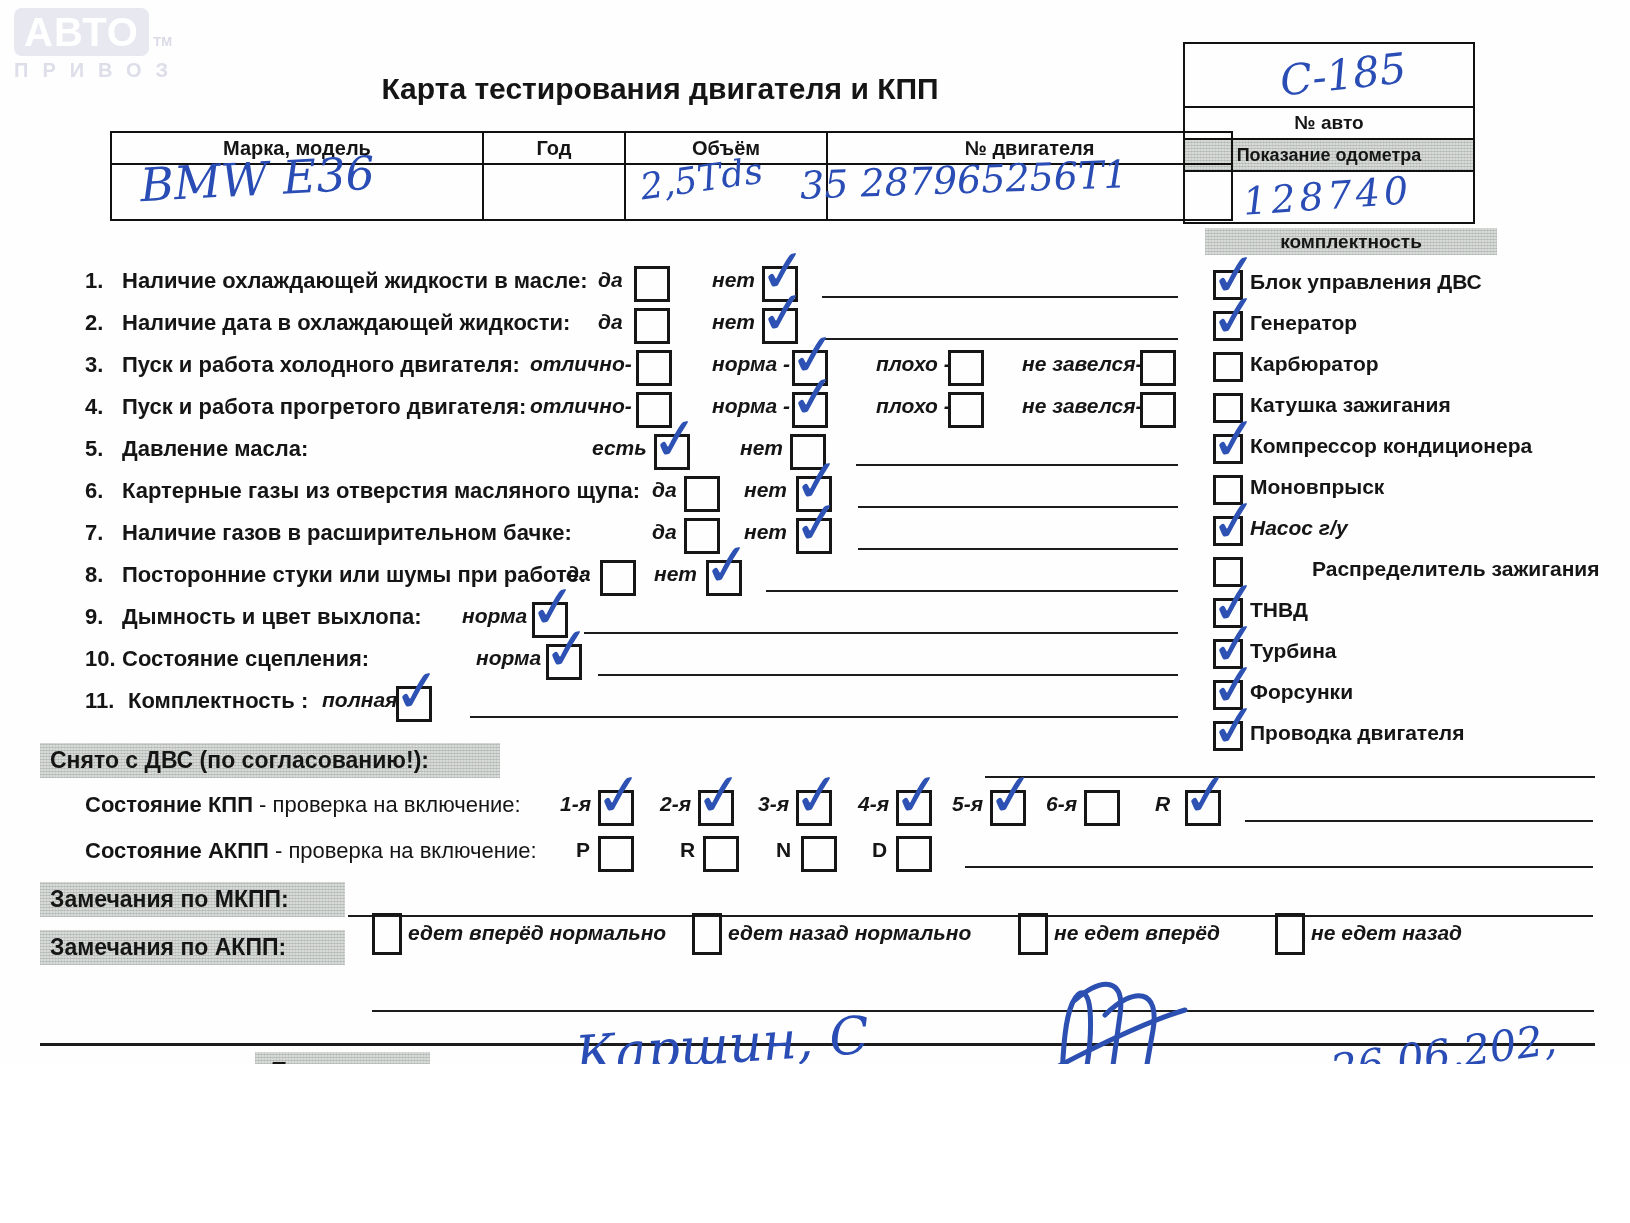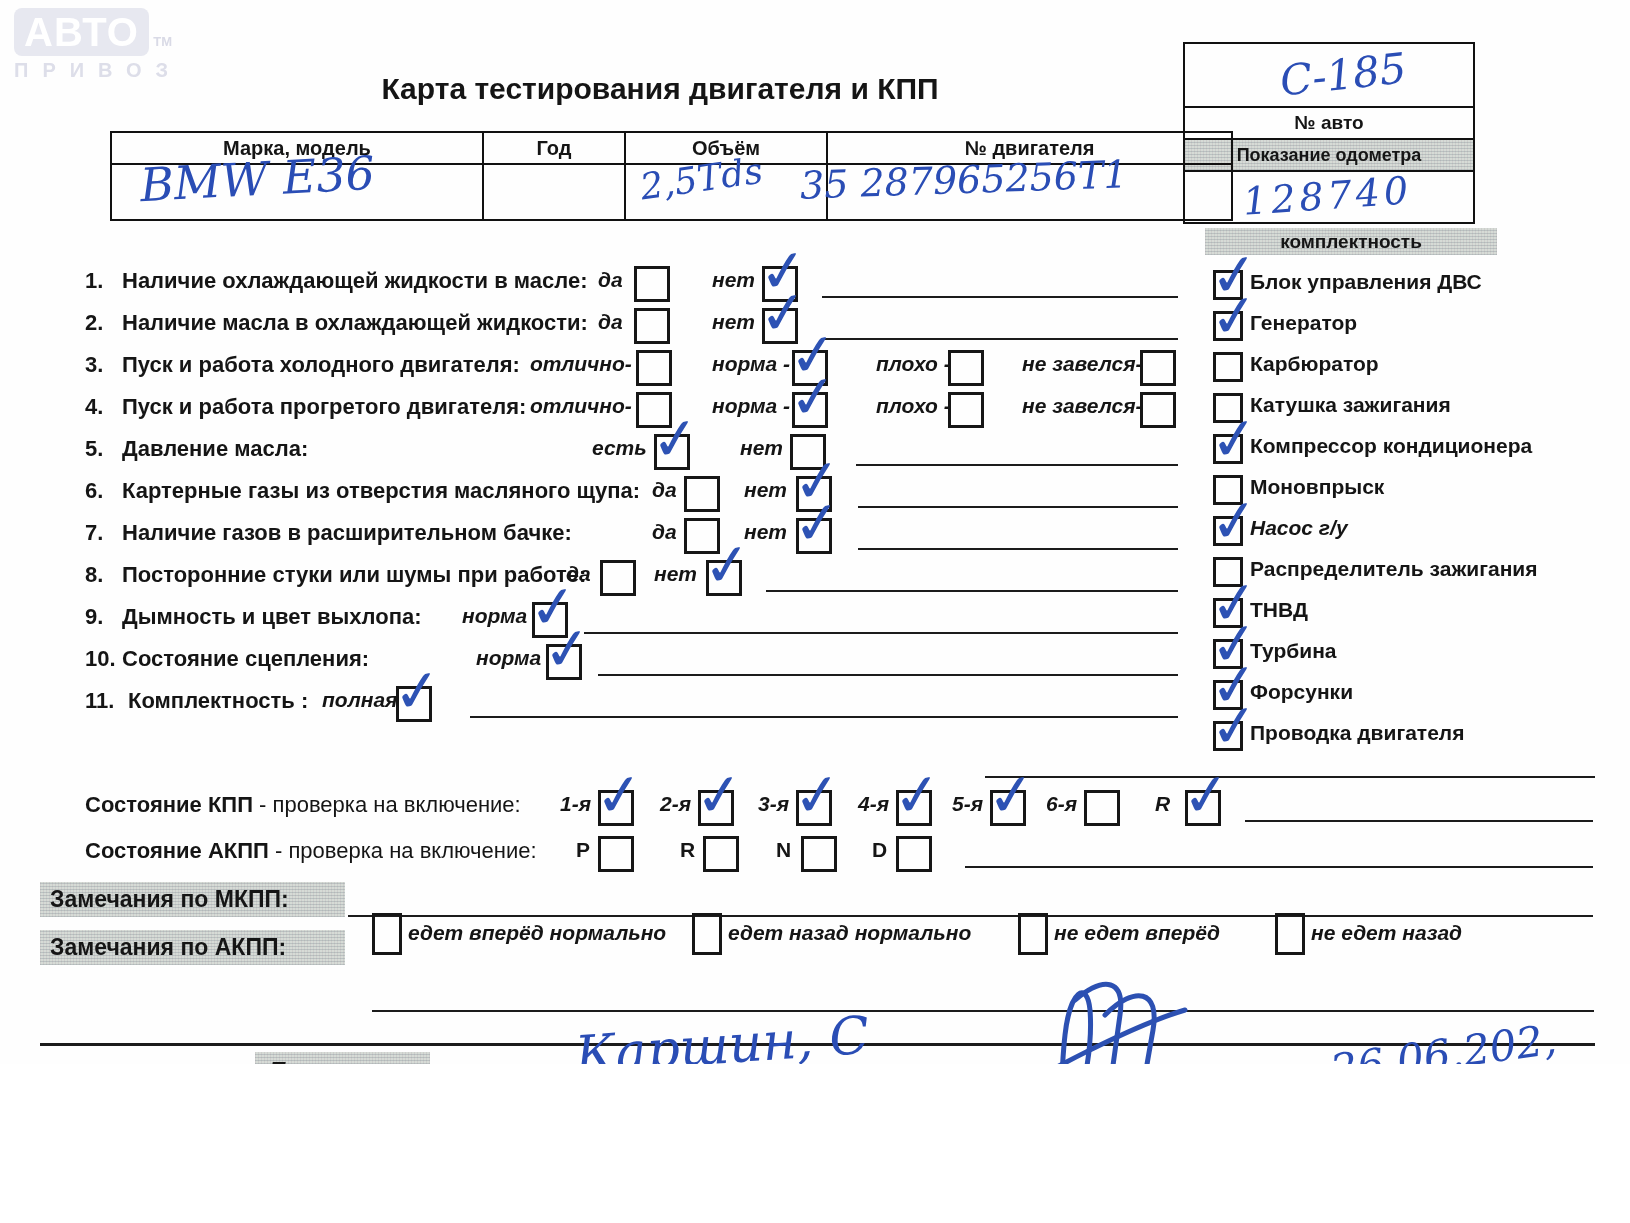--- a/index.html
+++ b/index.html
@@ -96,21 +96,21 @@
     <span class="qlabel" style="left:122px;">Наличие охлаждающей жидкости в масле:</span>
     <span class="opt" style="left:598px;">да</span>
     <span class="box" style="left:634px;top:-2px;"></span>
     <span class="opt" style="left:712px;">нет</span>
     <span class="box checked" style="left:762px;top:-2px;"></span>
     <span class="line" style="left:822px;width:356px;top:28px;"></span>
   </div>
 
   <div class="row" style="top:310px;">
     <span class="num" style="left:85px;">2.</span>
-    <span class="qlabel" style="left:122px;">Наличие масла в охлаждающей жидкости:</span>
+    <span class="qlabel" style="left:122px;">Наличие дата в охлаждающей жидкости:</span>
     <span class="opt" style="left:598px;">да</span>
     <span class="box" style="left:634px;top:-2px;"></span>
     <span class="opt" style="left:712px;">нет</span>
     <span class="box checked" style="left:762px;top:-2px;"></span>
     <span class="line" style="left:822px;width:356px;top:28px;"></span>
   </div>
 
   <div class="row" style="top:352px;">
     <span class="num" style="left:85px;">3.</span>
     <span class="qlabel" style="left:122px;">Пуск и работа холодного двигателя:</span>
@@ -212,31 +212,32 @@
     <span class="citem-label" style="left:1250px;top:352px;">Карбюратор</span>
     <span class="box small" style="left:1213px;top:393px;"></span>
     <span class="citem-label" style="left:1250px;top:393px;">Катушка зажигания</span>
     <span class="box small checked" style="left:1213px;top:434px;"></span>
     <span class="citem-label" style="left:1250px;top:434px;">Компрессор кондиционера</span>
     <span class="box small" style="left:1213px;top:475px;"></span>
     <span class="citem-label" style="left:1250px;top:475px;">Моновпрыск</span>
     <span class="box small checked" style="left:1213px;top:516px;"></span>
     <span class="citem-label" style="left:1250px;top:516px;font-style:italic;">Насос г/у</span>
     <span class="box small" style="left:1213px;top:557px;"></span>
-    <span class="citem-label" style="left:1250px;top:557px;">Распределитель зажигания</span>
+    <span class="citem-label" style="left:1312px;top:557px;">Распределитель зажигания</span>
     <span class="box small checked" style="left:1213px;top:598px;"></span>
     <span class="citem-label" style="left:1250px;top:598px;">ТНВД</span>
     <span class="box small checked" style="left:1213px;top:639px;"></span>
     <span class="citem-label" style="left:1250px;top:639px;">Турбина</span>
     <span class="box small checked" style="left:1213px;top:680px;"></span>
     <span class="citem-label" style="left:1250px;top:680px;">Форсунки</span>
     <span class="box small checked" style="left:1213px;top:721px;"></span>
     <span class="citem-label" style="left:1250px;top:721px;">Проводка двигателя</span>
   </div>
 
+  <div class="abs shade seclabel" style="left:40px;top:743px;width:440px;">Снято с ДВС (по согласованию!):</div>
   <span class="line abs" style="left:985px;width:610px;top:776px;"></span>
 
   <div class="row" style="top:792px;">
     <span class="qlabel" style="left:85px;"><b>Состояние КПП</b><span style="font-weight:normal;"> - проверка на включение:</span></span>
     <span class="opt" style="left:560px;">1-я</span>
     <span class="box checked" style="left:598px;top:-2px;"></span>
     <span class="opt" style="left:660px;">2-я</span>
     <span class="box checked" style="left:698px;top:-2px;"></span>
     <span class="opt" style="left:758px;">3-я</span>
     <span class="box checked" style="left:796px;top:-2px;"></span>

